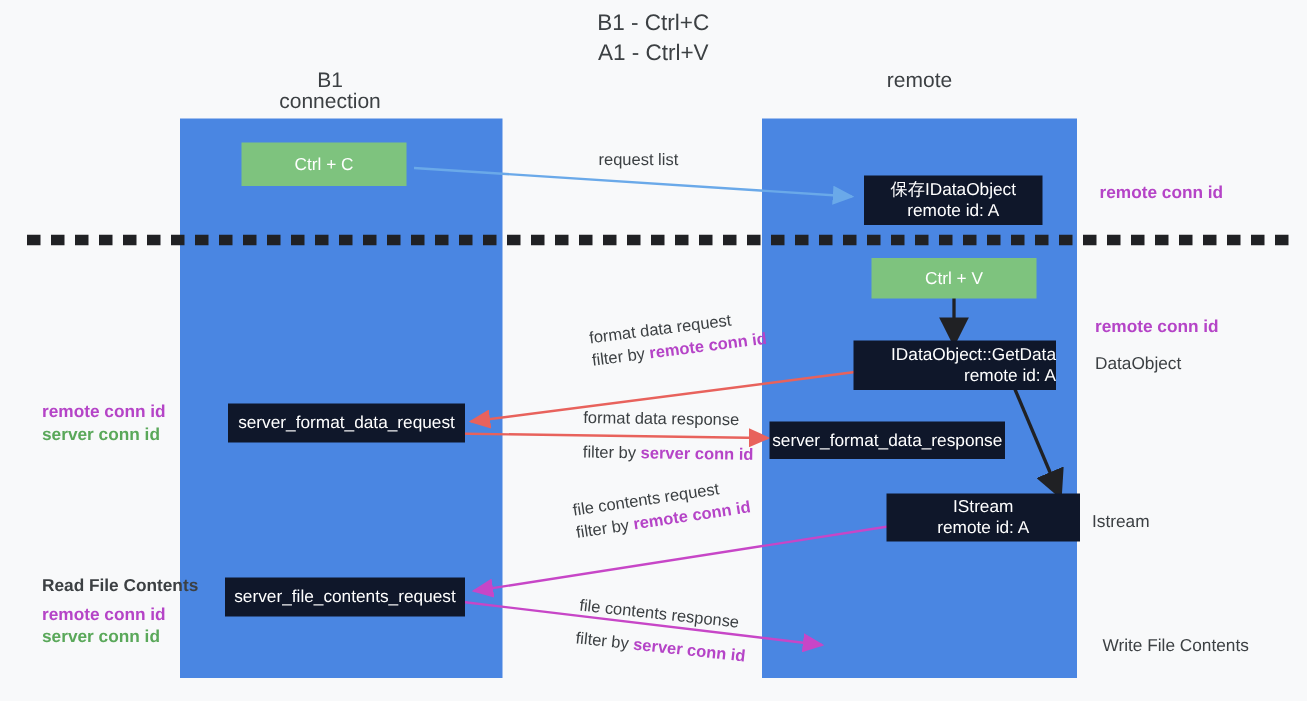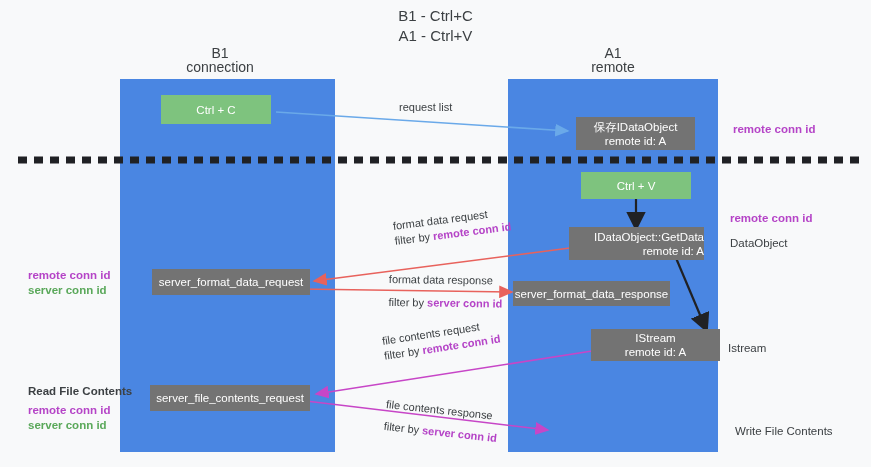--- a/index.html
+++ b/index.html
@@ -17,21 +17,21 @@
   .colhead{position:absolute;text-align:center;font-size:14px;line-height:14px;color:#3c4043;}
 
   
   .lane{position:absolute;background:#4a86e2;}
 
   
   .node{position:absolute;box-sizing:border-box;display:flex;flex-direction:column;
         align-items:center;justify-content:center;color:#ffffff;
         font-size:11.5px;line-height:14px;text-align:center;}
   .node.green{background:#7ec37e;}
-  .node.orange{background:#737373;}
+  .node.orange{background:#0f172a;}
   .node span{display:block;white-space:nowrap;}
 
   
   .txt{position:absolute;font-size:11.5px;line-height:15px;white-space:nowrap;}
   .txt.purple{color:#b544c7;font-weight:bold;}
   .txt.green{color:#5aa85a;font-weight:bold;}
   .txt.dark{color:#3c4043;}
 
   
   .cap{position:absolute;font-size:11px;line-height:15px;white-space:nowrap;color:#3c4043;
@@ -48,21 +48,20 @@
   <div class="title">
     <div>B1 - Ctrl+C</div>
     <div>A1 - Ctrl+V</div>
   </div>
 
   <div class="colhead" style="left:150px;top:46px;width:140px;">
     <div>B1</div>
     <div>connection</div>
   </div>
   <div class="colhead" style="left:543px;top:46px;width:140px;">
-    <div>A1</div>
     <div>remote</div>
   </div>
 
   <div class="lane" style="left:120px;top:79px;width:215px;height:373px;"></div>
   <div class="lane" style="left:508px;top:79px;width:210px;height:373px;"></div>
 
   <svg class="overlay" viewBox="0 0 871 467">
     <defs>
       <marker id="ah-blue" markerWidth="9" markerHeight="8" refX="8" refY="4" orient="auto">
         <path d="M0,0 L9,4 L0,8 z" fill="#6aa9e9"></path>

